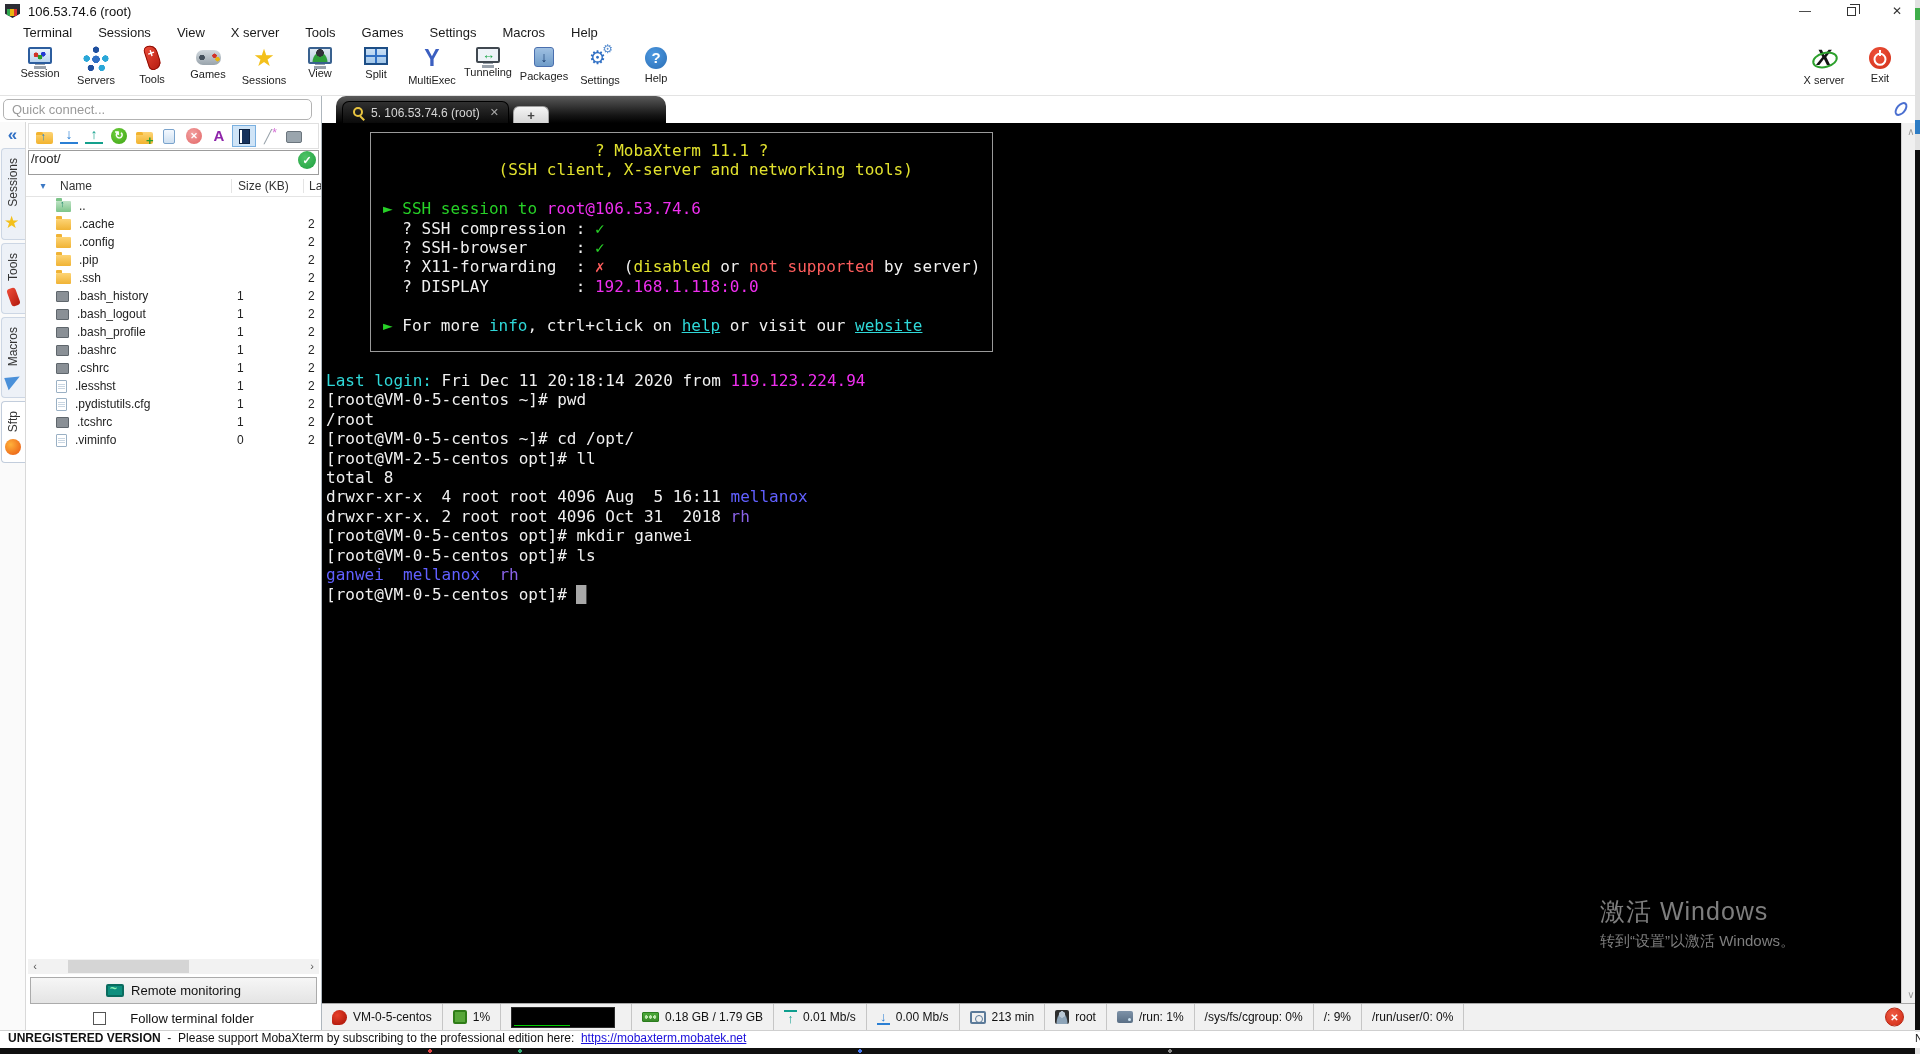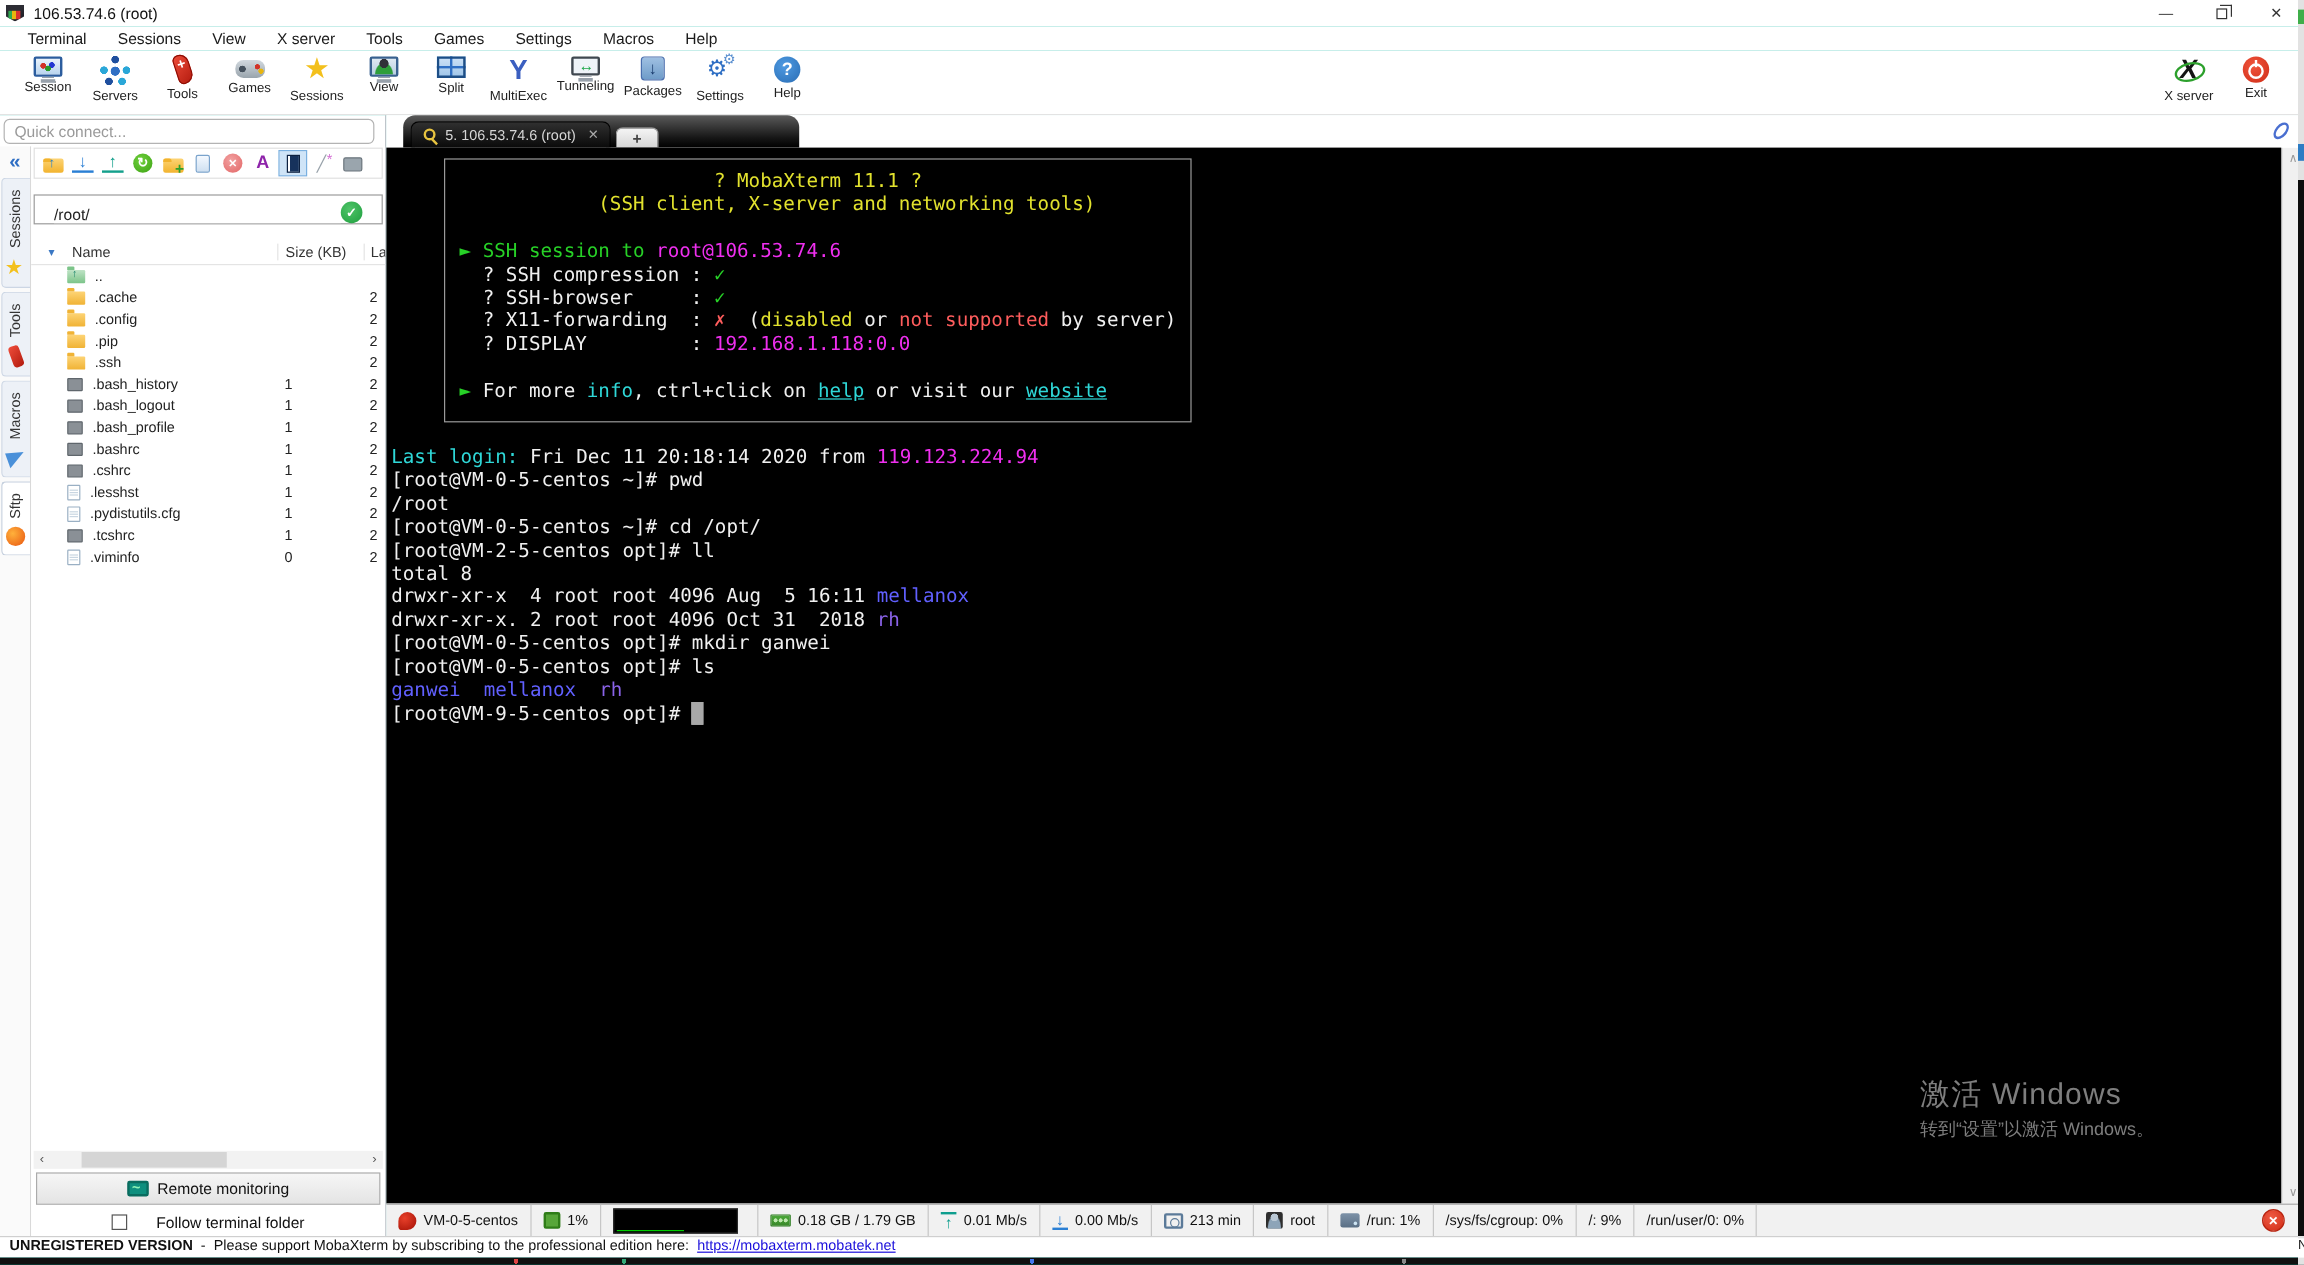--- a/index.html
+++ b/index.html
@@ -81,21 +81,21 @@
   .refresh-icon{width:16px;height:16px;border-radius:50%;background:radial-gradient(circle at 40% 35%,#6fd03c,#3da214)}
   .refresh-icon::before{content:"↻";color:#fff;font-size:11px;font-weight:bold;position:absolute;left:50%;top:50%;transform:translate(-50%,-52%)}
   .new-file-icon{width:12px;height:15px;margin:0 auto;border:1px solid #7aa3cc;border-radius:2px;background:linear-gradient(#f4f9ff,#cfe0f1)}
   .delete-icon{width:16px;height:16px;border-radius:50%;background:radial-gradient(circle at 40% 35%,#f2a1a1,#e26565)}
   .delete-icon::before{content:"✕";color:#fff;font-size:9px;font-weight:bold;position:absolute;left:50%;top:50%;transform:translate(-50%,-50%)}
   .edit-name-icon::before{content:"A";color:#8e24aa;font-weight:bold;font-size:15px;position:absolute;left:50%;top:50%;transform:translate(-50%,-54%)}
   .text-viewer-icon{width:11px;height:15px;margin:0 auto;border:1px solid #0d2140;background:linear-gradient(90deg,#fff 0 2px,#16325c 2px)}
   .wand-icon::before{content:"╱";color:#98a2aa;font-size:13px;position:absolute;left:4px;top:1px}
   .wand-icon::after{content:"*";color:#d46fd4;font-size:12px;position:absolute;right:1px;top:-2px}
   .terminal-sync-icon{width:16px;height:12px;margin:2px auto 0;border:1px solid #6b757d;border-radius:2px;background:#9aa5ad}
-  .path-row{height:25px;display:flex;align-items:flex-end;border:1px solid #9c9c9c;margin:12px 2px;padding:0 16px}
+  .path-row{height:25px;display:flex;align-items:flex-start;border:1px solid #9c9c9c;margin:0 2px;padding:0 2px}
   .path-input{flex:1;border:none;outline:none;font-size:13px;color:#222;font-family:"Liberation Sans",sans-serif}
   .go-btn{width:18px;height:18px;border-radius:50%;background:radial-gradient(circle at 40% 35%,#4fc468,#1e9e3e);color:#fff;font-size:11px;font-weight:bold;display:flex;align-items:center;justify-content:center}
   .file-header{height:22px;display:flex;align-items:center;font-size:12px;color:#333;border-bottom:1px solid #e4e4e4}
   .sort-arrow{color:#3b78c4;font-size:10px;width:34px;text-align:center}
   .col-name{flex:1}
   .col-size{width:72px;border-left:1px solid #e4e4e4;padding-left:6px}
   .col-last{width:18px;border-left:1px solid #e4e4e4;padding-left:5px;overflow:hidden;white-space:nowrap}
   .file-list{overflow:hidden}
   .file-row{height:18px;display:flex;align-items:center;font-size:12px;color:#222}
   .f-icon{width:16px;margin-left:30px;margin-right:8px;position:relative;display:inline-block}
@@ -470,21 +470,21 @@
               <div class="t-line"><span class="seg-w">[root@VM-0-5-centos ~]# pwd</span></div>
               <div class="t-line"><span class="seg-w">/root</span></div>
               <div class="t-line"><span class="seg-w">[root@VM-0-5-centos ~]# cd /opt/</span></div>
               <div class="t-line"><span class="seg-w">[root@VM-2-5-centos opt]# ll</span></div>
               <div class="t-line"><span class="seg-w">total 8</span></div>
               <div class="t-line"><span class="seg-w">drwxr-xr-x  4 root root 4096 Aug  5 16:11 </span><span class="seg-b">mellanox</span></div>
               <div class="t-line"><span class="seg-w">drwxr-xr-x. 2 root root 4096 Oct 31  2018 </span><span class="seg-b2">rh</span></div>
               <div class="t-line"><span class="seg-w">[root@VM-0-5-centos opt]# mkdir ganwei</span></div>
               <div class="t-line"><span class="seg-w">[root@VM-0-5-centos opt]# ls</span></div>
               <div class="t-line"><span class="seg-b">ganwei</span><span class="seg-w">  </span><span class="seg-b">mellanox</span><span class="seg-w">  </span><span class="seg-b2">rh</span></div>
-              <div class="t-line"><span class="seg-w">[root@VM-9-5-centos opt]# </span><span class="seg-cursor">█</span></div>
+              <div class="t-line"><span class="seg-w">[root@VM-0-5-centos opt]# </span><span class="seg-cursor">█</span></div>
           </div>
           <div class="watermark">
             <div class="wm1">激活 Windows</div>
             <div class="wm2">转到“设置”以激活 Windows。</div>
           </div>
         </div>
         <div class="v-scroll">
           <span class="vs-arrow">∧</span>
           <span class="vs-arrow">∨</span>
         </div>

